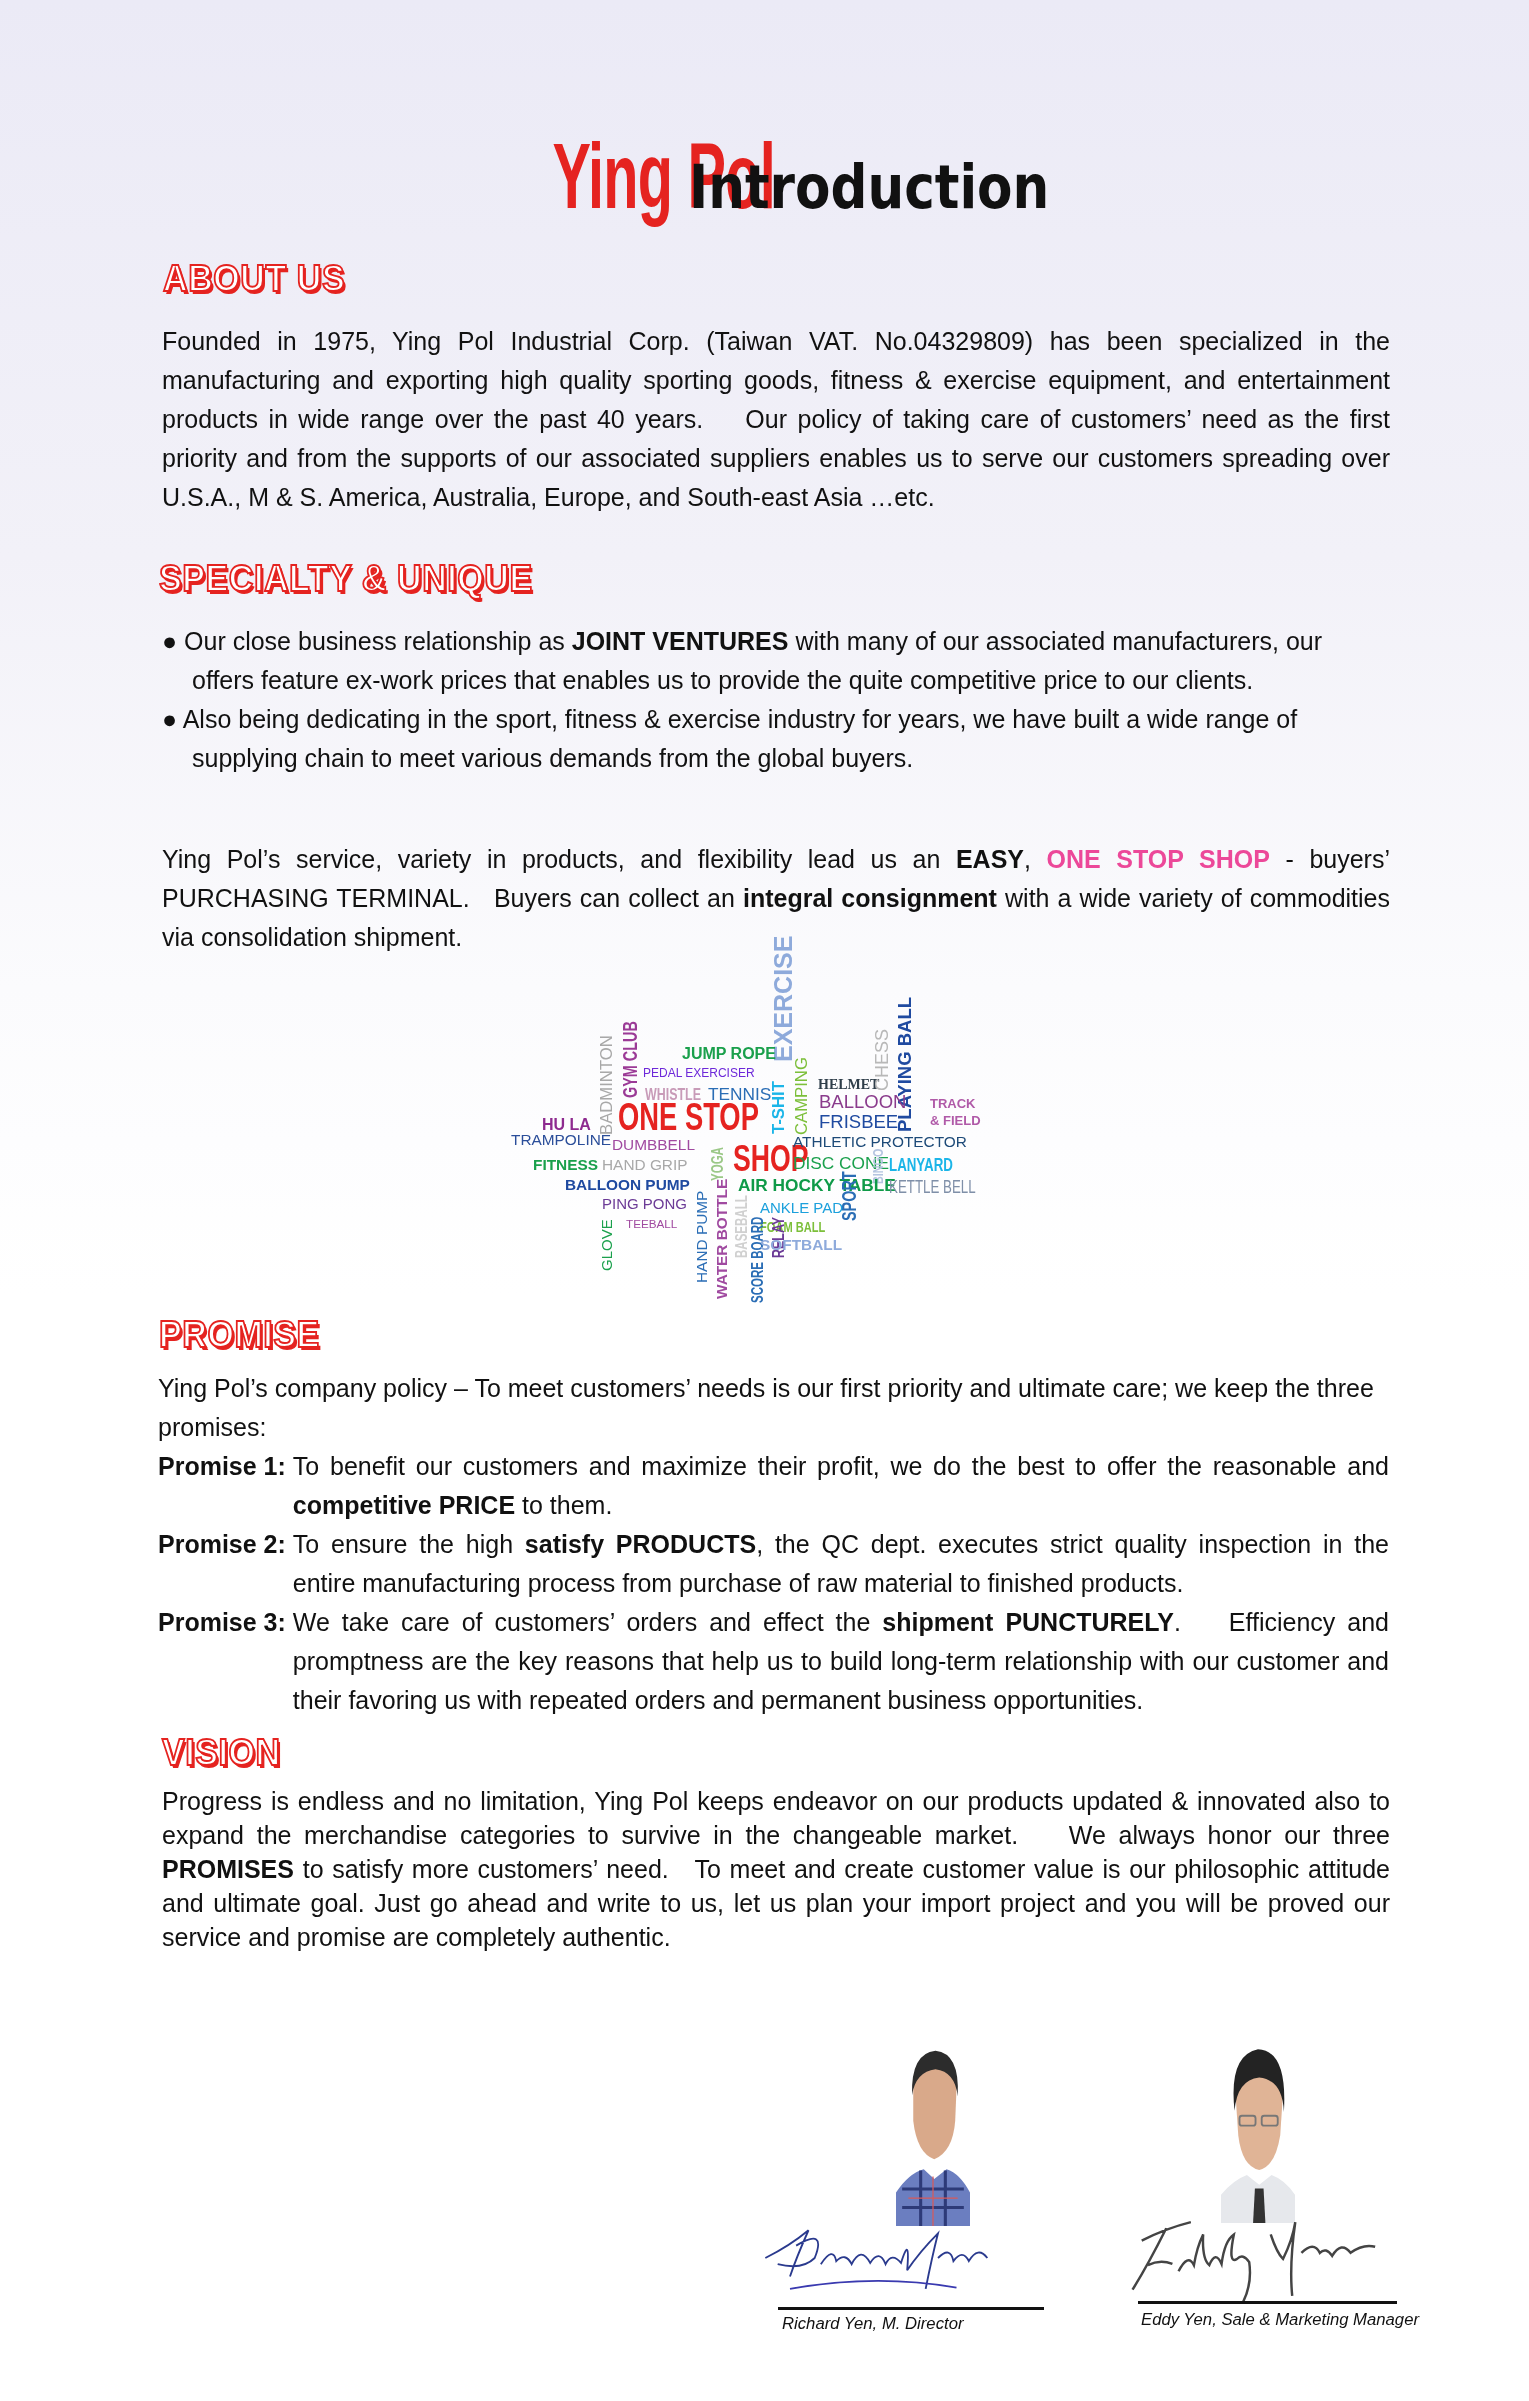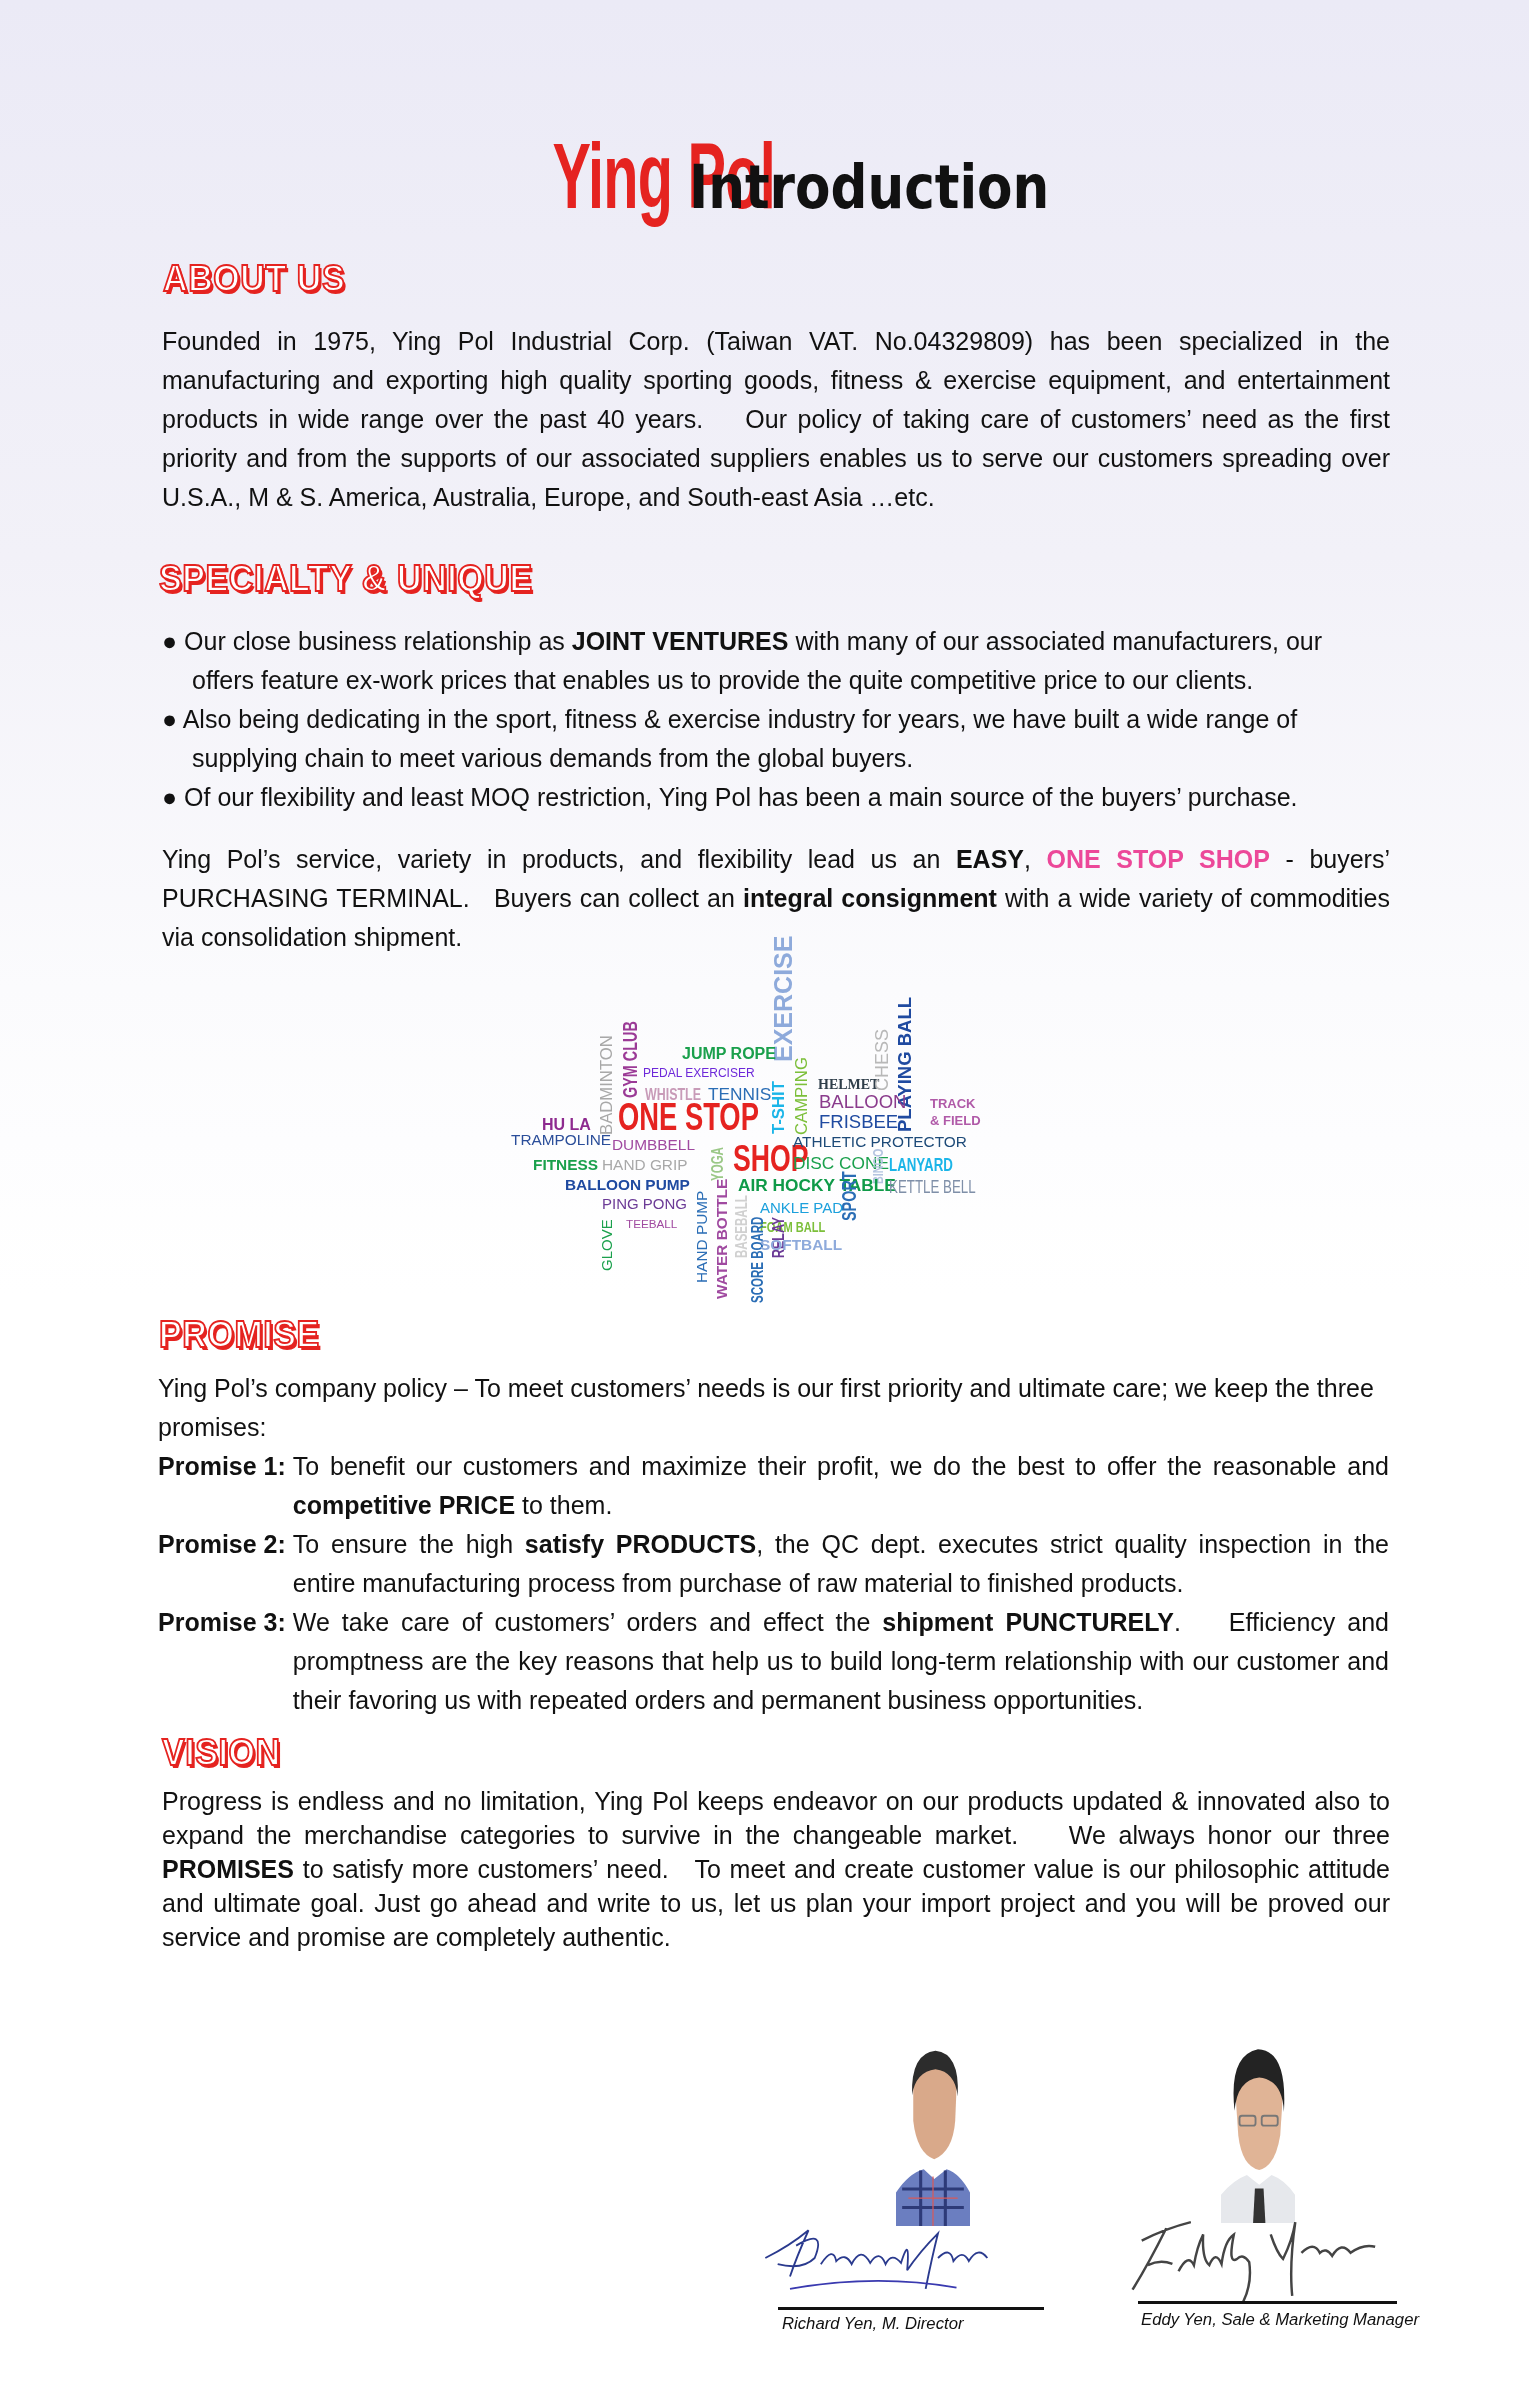--- a/index.html
+++ b/index.html
@@ -51,21 +51,20 @@
   <span class="title-rest">Introduction</span>
 </div>
 
 <div class="abs section-head" style="left:163px; top:258px;">ABOUT US</div>
 <div class="abs para" style="top:322px;">Founded in 1975, Ying Pol Industrial Corp. (Taiwan VAT. No.04329809) has been specialized in the manufacturing and exporting high quality sporting goods, fitness &amp; exercise equipment, and entertainment products in wide range over the past 40 years.&nbsp;&nbsp;&nbsp; Our policy of taking care of customers’ need as the first priority and from the supports of our associated suppliers enables us to serve our customers spreading over U.S.A., M &amp; S. America, Australia, Europe, and South-east Asia …etc.</div>
 
 <div class="abs section-head" style="left:159px; top:558px;">SPECIALTY &amp; UNIQUE</div>
 <div class="abs para" style="top:622px; text-align:left;">
   <span class="bullet-line" style="padding-left:30px; text-indent:-30px;"><span>● Our close business relationship as </span><b>JOINT VENTURES</b><span> with many of our associated manufacturers, our offers feature ex-work prices that enables us to provide the quite competitive price to our clients.</span></span>
   <span class="bullet-line" style="padding-left:30px; text-indent:-30px;"><span>● Also being dedicating in the sport, fitness &amp; exercise industry for years, we have built a wide range of supplying chain to meet various demands from the global buyers.</span></span>
-  <span class="bullet-line" style="padding-left:30px; text-indent:-30px;"><span>● Of our flexibility and least MOQ restriction, Ying Pol has been a main source of the buyers’ purchase.</span></span>
 </div>
 <div class="abs para" style="top:840px;">
   <span>Ying Pol’s service, variety in products, and flexibility lead us an </span><b>EASY</b><span>, </span><b class="red">ONE STOP SHOP</b><span> - buyers’ PURCHASING TERMINAL.&nbsp;&nbsp; Buyers can collect an </span><b>integral consignment</b><span> with a wide variety of commodities via consolidation shipment.</span>
 </div>
 
 <div class="abs cloud">
 
   <div class="w v" style="left:265px; top:112px; font-size:25px; color:#8eaadb;">EXERCISE</div>
   <div class="w" style="left:176px; top:96px; font-size:16px; color:#1aa04c;">JUMP ROPE</div>
   <div class="w v n" style="left:93px; top:185px; font-size:16.7px; color:#a8a8a8;">BADMINTON</div>

